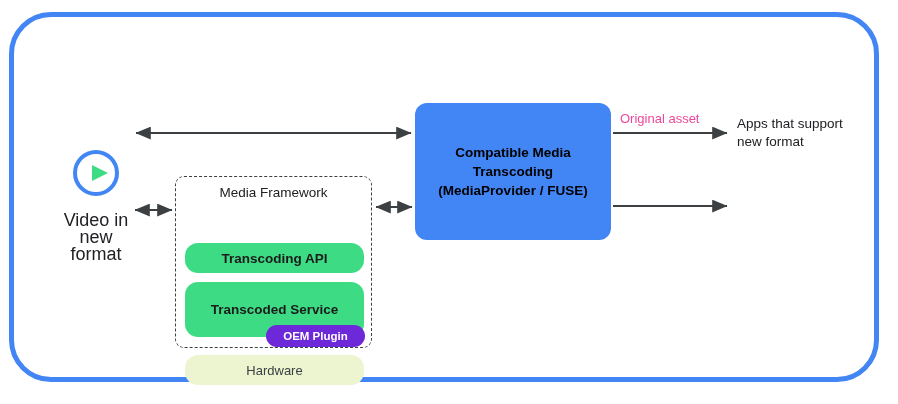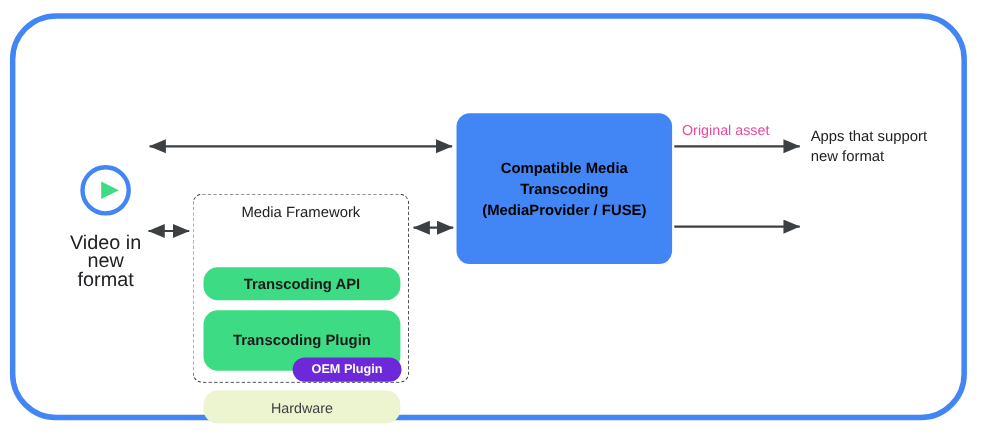--- a/index.html
+++ b/index.html
@@ -202,21 +202,21 @@
     <div class="video-caption">Video in
 new
 format</div>
   </div>
 
   <div class="media-framework">
     <div class="mf-title">Media Framework</div>
     <div class="mf-stack">
       <div class="pill pill-api">Transcoding API</div>
       <div class="pill pill-service">
-        <span>Transcoding Plugin</span>
+        <span>Transcoded Service</span>
         <div class="pill pill-oem">OEM Plugin</div>
       </div>
       <div class="pill pill-hw">Hardware</div>
     </div>
   </div>
 
   <div class="cmt-box">Compatible Media
 Transcoding
 (MediaProvider / FUSE)</div>
 

